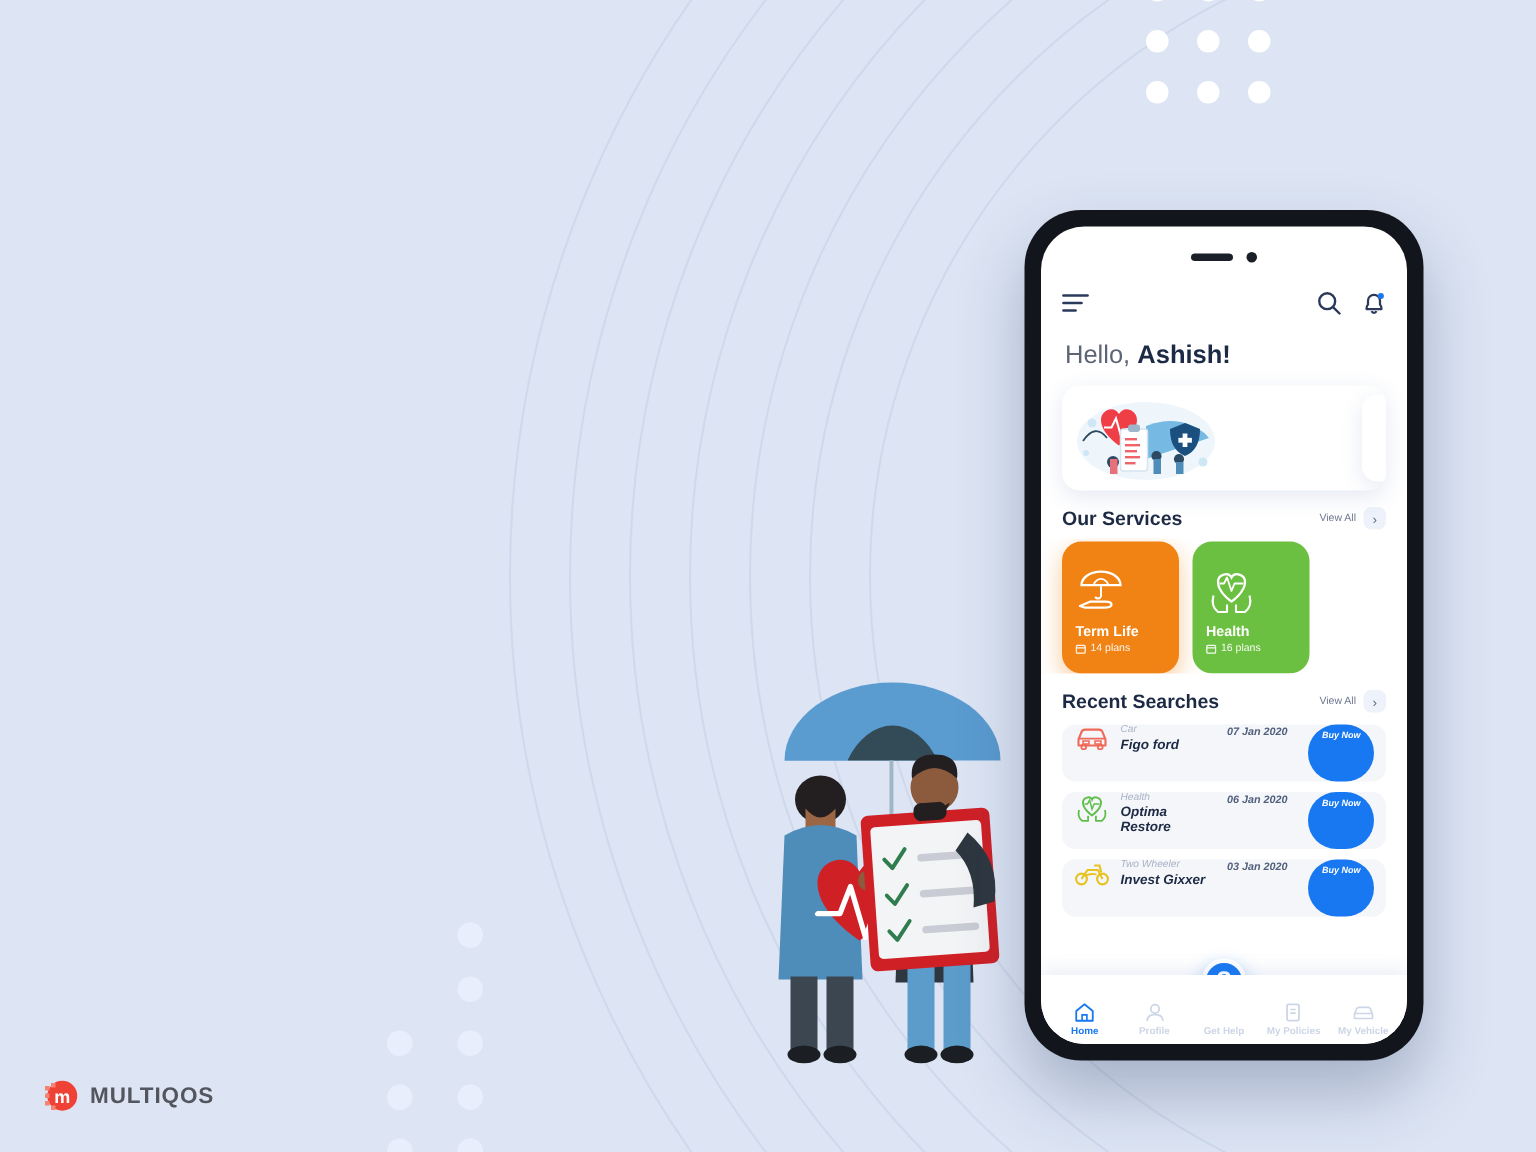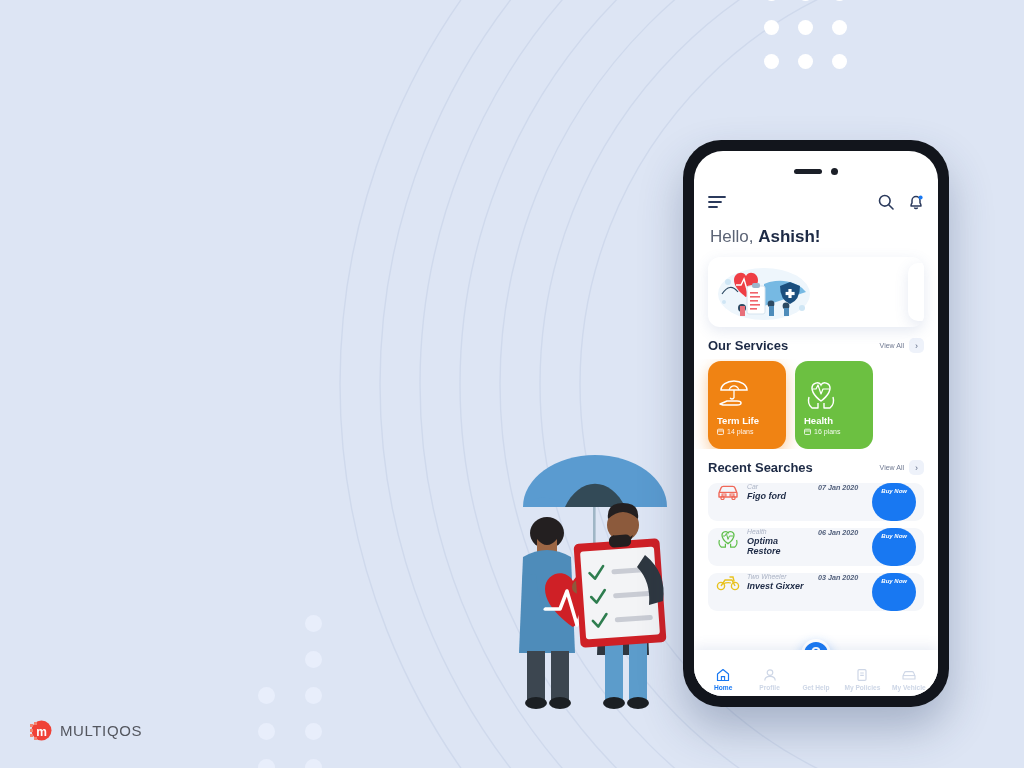--- a/index.html
+++ b/index.html
@@ -56,21 +56,21 @@
     letter-spacing: -.5px;
   }
 
   
   .brand {
     position: absolute; left: 28px; top: 718px;
     display: flex; align-items: center; gap: 7px;
   }
   .brand-mark { width: 25px; height: 25px; position: relative; }
   .brand-text {
-    font-size: 15px; font-weight: 400; color: #53565e;
+    font-size: 15px; font-weight: 700; color: #53565e;
     letter-spacing: .6px;
   }
 
   
   .people { position: absolute; left: 505px; top: 447px; }
 
   
   .phone {
     position: absolute; left: 683px; top: 140px;
     width: 266px; height: 567px;

